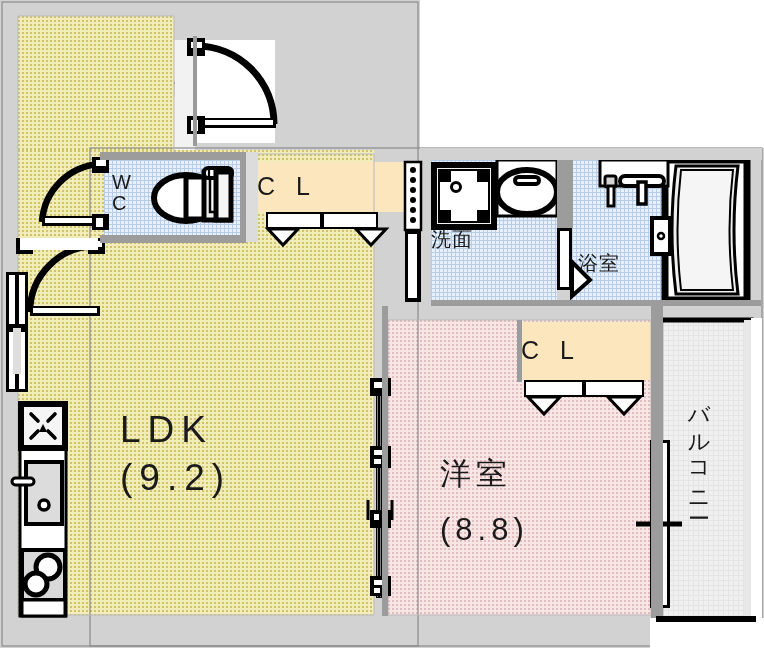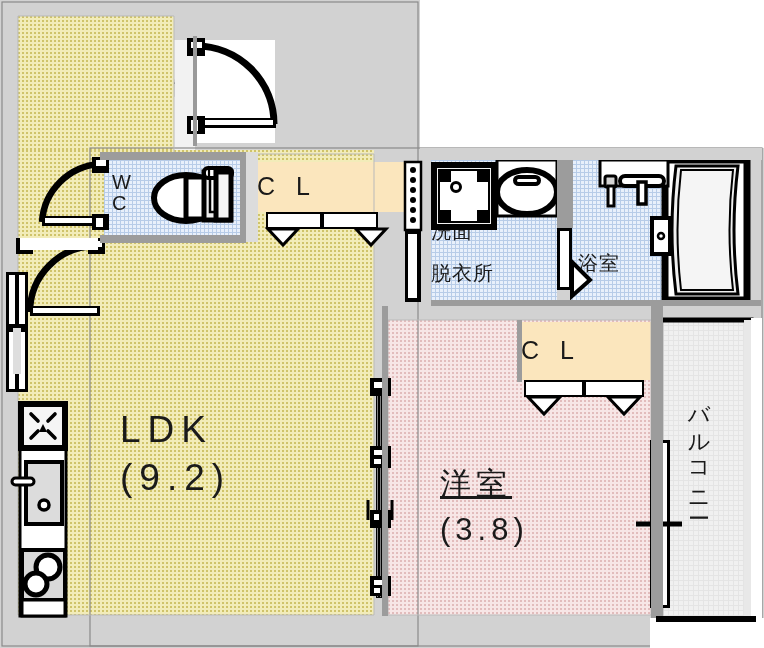--- a/index.html
+++ b/index.html
@@ -105,29 +105,28 @@
   <div class="label label-ldk" style="left:120px;top:456px;width:200px;">(9.2)</div>
 
   <div class="abs floor-wet" style="left:104px;top:160px;width:136px;height:75px;"></div>
   <div class="label label-wc" style="left:112px;top:172px;width:38px;text-align:left;">W
 C</div>
 
   <div class="abs floor-cl" style="left:257px;top:162px;width:154px;height:50px;"></div>
   <div class="label label-cl" style="left:257px;top:172px;width:154px;">C L</div>
 
   <div class="abs floor-wet" style="left:431px;top:160px;width:126px;height:140px;"></div>
-  <div class="label label-sm" style="left:431px;top:220px;width:100px;">洗面</div>
-  <div class="label label-sm" style="left:431px;top:262px;width:126px;">脱衣所</div>
+  <div class="label label-sm" style="left:431px;top:229px;width:100px;font-family:Liberation Mono, monospace;">洗面</div>
 
   <div class="abs floor-wet" style="left:572px;top:160px;width:172px;height:140px;"></div>
   <div class="label label-sm" style="left:578px;top:212px;width:70px;margin-top:40px;">浴室</div>
 
   <div class="abs floor-room" style="left:388px;top:320px;width:263px;height:295px;"></div>
-  <div class="label label-room" style="left:440px;top:466px;width:170px;text-decoration:underline;">洋室</div>
-  <div class="label label-room" style="left:440px;top:512px;width:170px;">(3.8)</div>
+  <div class="label label-room" style="left:440px;top:456px;width:170px;">洋室</div>
+  <div class="label label-room" style="left:440px;top:512px;width:170px;">(8.8)</div>
 
   <div class="abs floor-cl" style="left:521px;top:322px;width:130px;height:58px;"></div>
   <div class="label label-cl" style="left:521px;top:336px;width:130px;">C L</div>
 
   <div class="abs floor-balcony" style="left:663px;top:320px;width:88px;height:300px;"></div>
   <div class="label label-vert" style="left:686px;top:390px;height:160px;">バルコニー</div>
 
   <svg class="ov" viewBox="0 0 764 648">
 
     <g stroke="#8a8a8a" stroke-width="1.2" fill="none">

